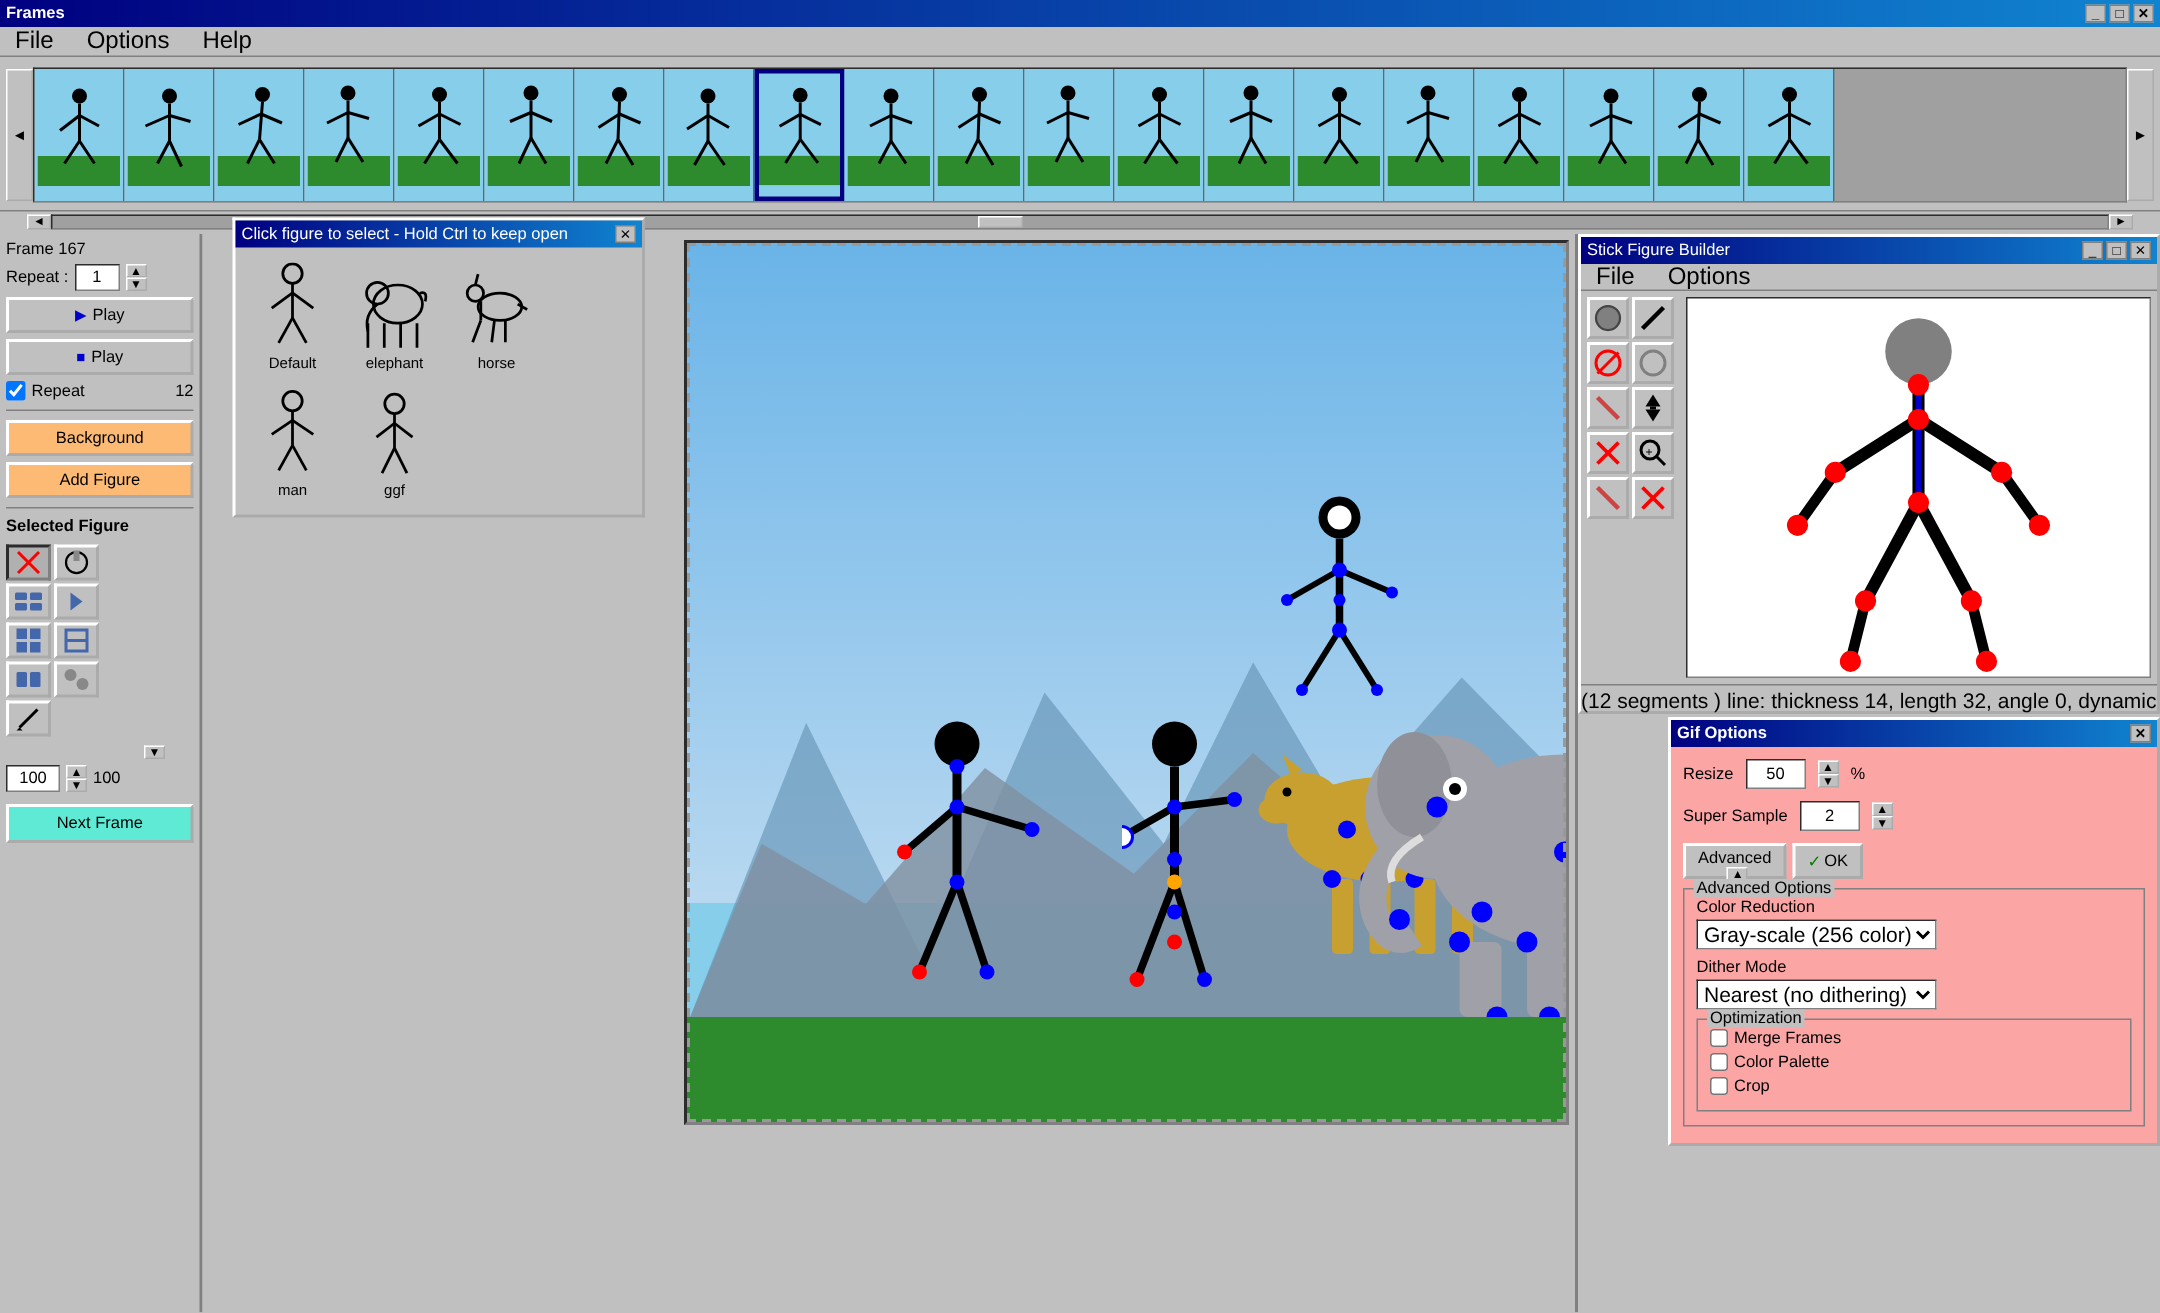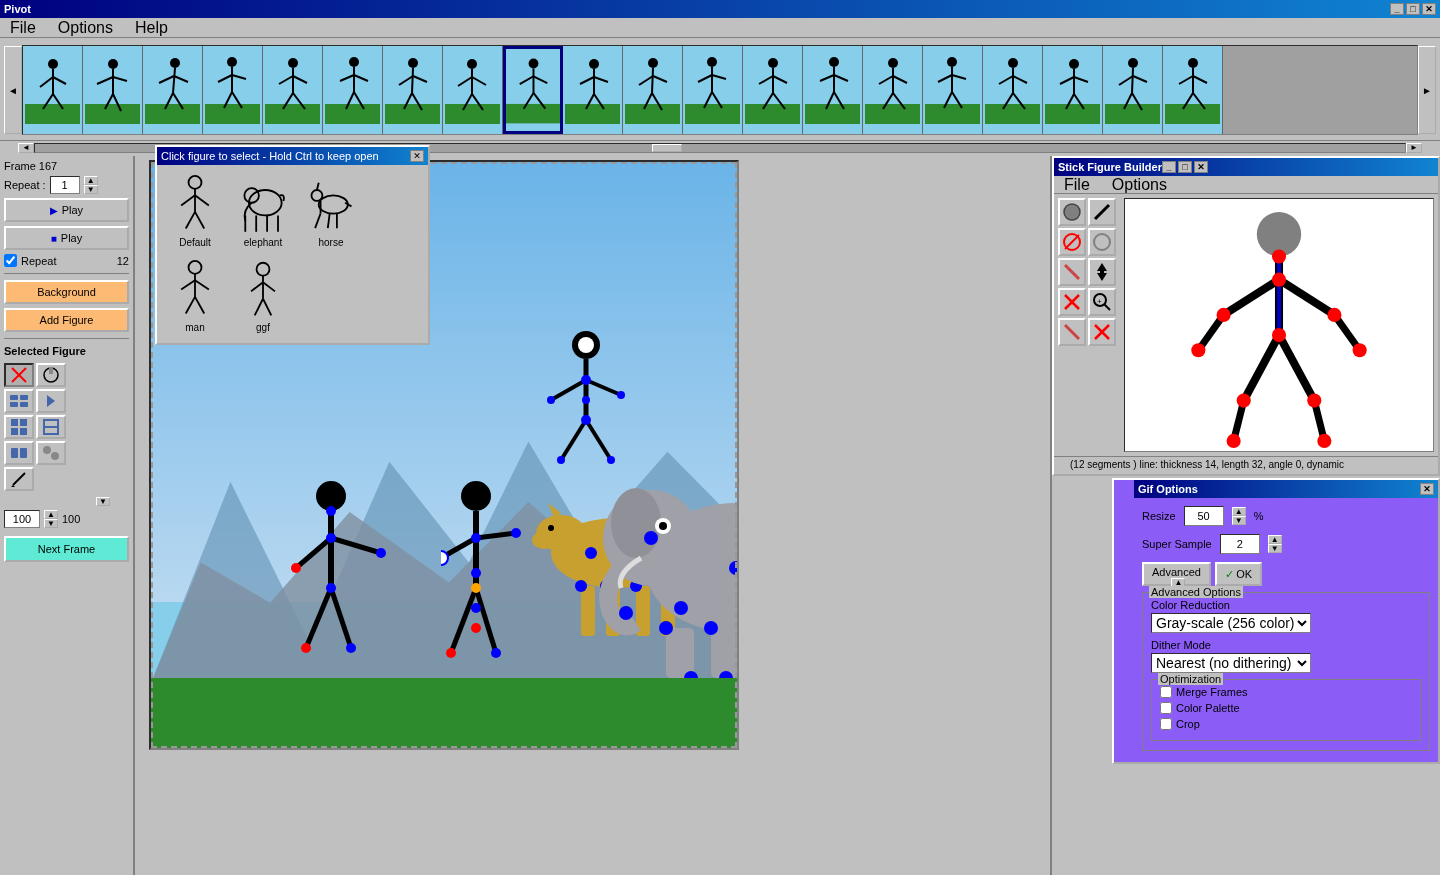--- a/index.html
+++ b/index.html
@@ -222,21 +222,21 @@
       margin-top: 4px;
     }
 
     
     .canvas-area {
       flex: 1;
       background: #c0c0c0;
       padding: 4px;
       display: flex;
       align-items: flex-start;
-      justify-content: flex-start;
+      justify-content: flex-end;
       overflow: hidden;
     }
 
     .animation-canvas {
       width: 590px;
       height: 590px;
       border: 2px inset #808080;
       background: #87CEEB;
       position: relative;
       overflow: hidden;
@@ -277,22 +277,22 @@
       border: 2px outset #fff;
     }
     .sfb-title {
       background: linear-gradient(to right, #000080, #1084d0);
       color: white;
       height: 18px;
       display: flex;
       align-items: center;
       padding: 0 4px;
       font-size: 11px;
-      font-weight: bold;
-      justify-content: flex-start;
+      font-weight: normal;
+      justify-content: space-between;
     }
     .sfb-menu {
       background: #c0c0c0;
       height: 18px;
       display: flex;
       align-items: center;
       padding: 0 4px;
       border-bottom: 1px solid #808080;
       gap: 10px;
       font-size: 11px;
@@ -327,34 +327,33 @@
       flex: 1;
       background: white;
       border: 1px inset #808080;
       margin: 4px 4px 4px 0;
       position: relative;
       overflow: hidden;
     }
     .sfb-status {
       height: 18px;
       border-top: 1px solid #808080;
-      padding: 2px 16px;
-      font-size: 10px;
+      padding: 2px 0;
+      font-size: 14px;
       background: #c0c0c0;
     }
 
     
     .gif-window {
       position: absolute;
       top: 322px;
       left: 60px;
       right: 0;
-      background: #8b5cf6;
+      background: #fca5a5;
       border: 2px outset #fff;
-      padding-left: 20px;
     }
     .gif-title {
       background: linear-gradient(to right, #000080, #1084d0);
       color: white;
       height: 18px;
       display: flex;
       align-items: center;
       padding: 0 4px;
       font-size: 11px;
       font-weight: bold;
@@ -530,21 +529,21 @@
 
     .spin-btns {
       display: flex;
       flex-direction: column;
     }
   </style>
 </head>
 <body>
 
 <div class="title-bar">
-  <span>Pivot</span>
+  <span>Frames</span>
   <div class="title-bar-buttons">
     <div class="title-btn">_</div>
     <div class="title-btn">□</div>
     <div class="title-btn">✕</div>
   </div>
 </div>
 
 <div class="menu-bar">
   <span class="menu-item">File</span>
   <span class="menu-item">Options</span>

